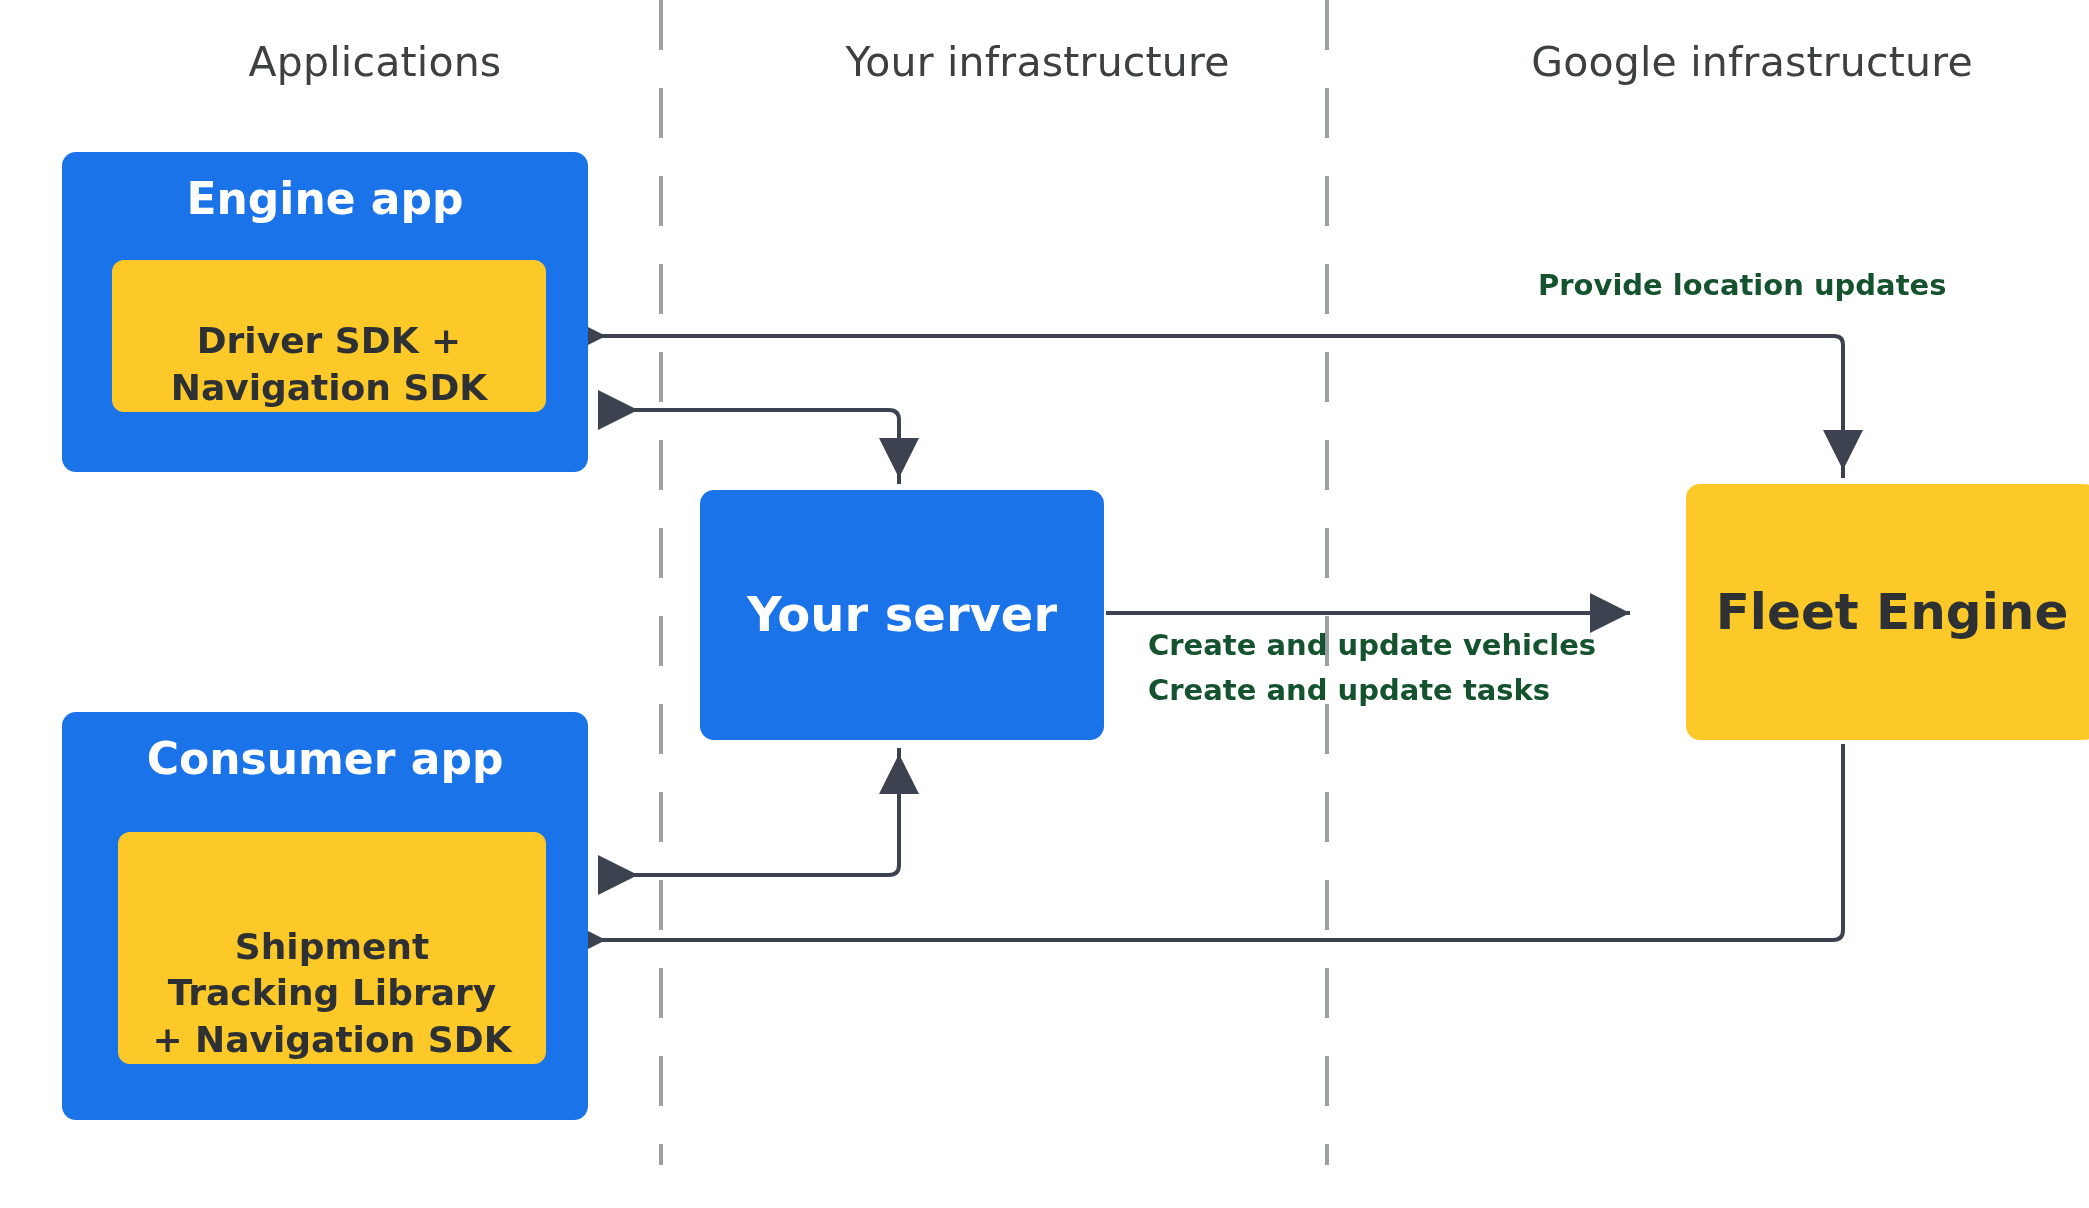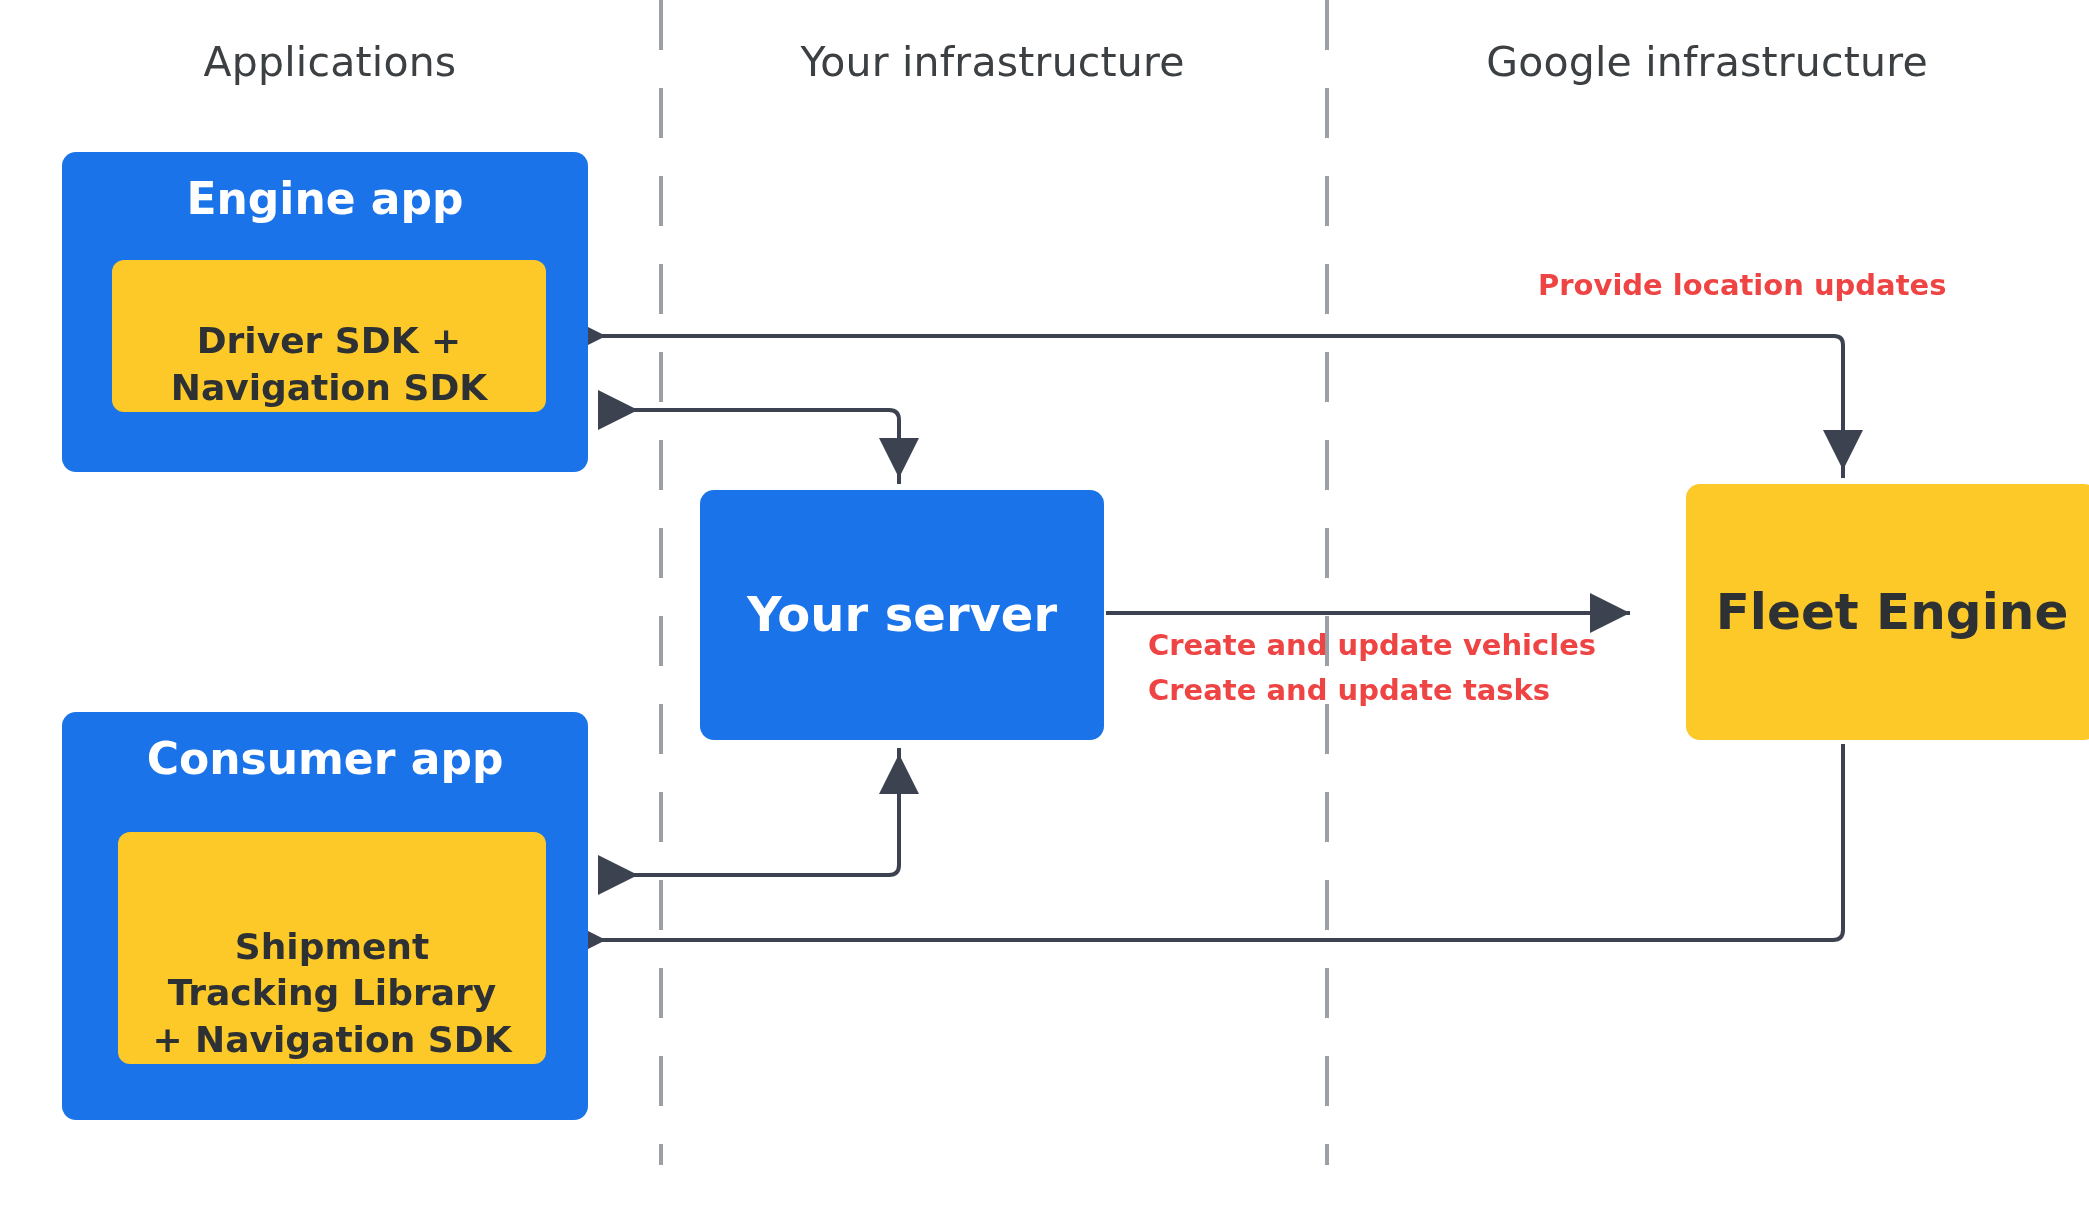--- a/index.html
+++ b/index.html
@@ -27,20 +27,21 @@
   
   .col-header {
     position: absolute;
     font-family: "DejaVu Sans", sans-serif;
     font-weight: 400;
     font-size: 41px;
     color: #3c4043;
     text-align: center;
     white-space: nowrap;
     letter-spacing: 0.2px;
+    padding-left: 45px;
   }
   .col-header.applications { left: 0px;    top: 38px; width: 660px; }
   .col-header.your-infra   { left: 660px;  top: 38px; width: 665px; }
   .col-header.google-infra { left: 1325px; top: 38px; width: 764px; }
 
   
   .node {
     position: absolute;
     box-sizing: border-box;
     border-radius: 14px;
@@ -117,21 +118,21 @@
     color: #2e3134;
     font-size: 50px;
   }
 
   
   .edge-label {
     position: absolute;
     font-family: "DejaVu Sans", sans-serif;
     font-weight: 700;
     font-size: 29px;
-    color: #ef4444;
+    color: #14532d;
     white-space: nowrap;
     line-height: 1.22;
   }
   #label-location-updates { left: 1538px; top: 268px; }
   #label-shipment-progress { left: 1530px; top: 997px; }
   #label-create-vehicles { left: 1148px; top: 628px; }
   #label-create-tasks    { left: 1148px; top: 673px; }
 </style>
 </head>
 <body>

